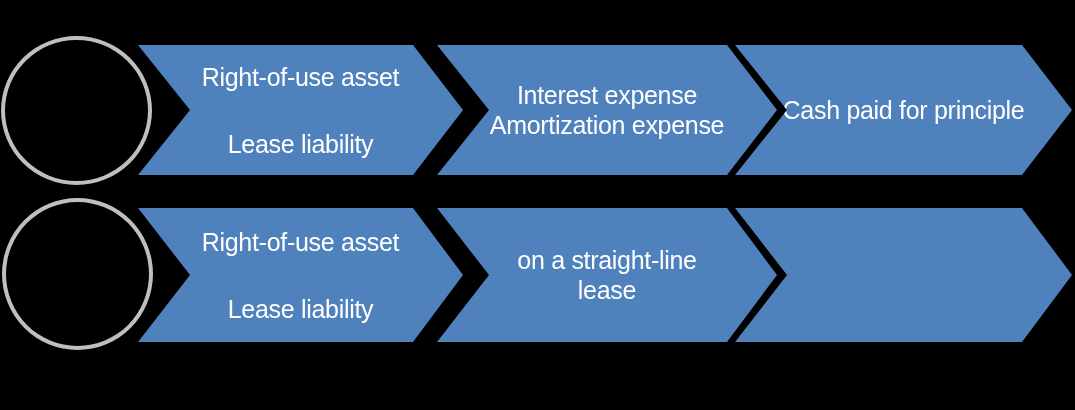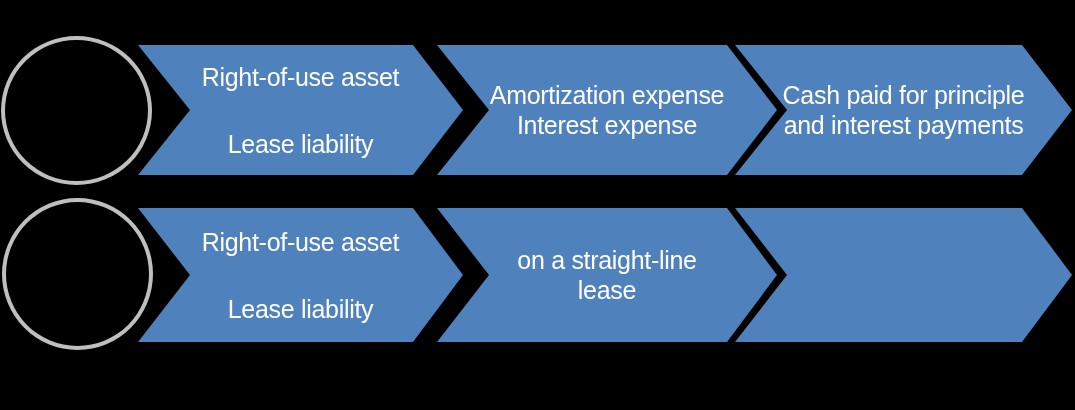--- a/index.html
+++ b/index.html
@@ -53,26 +53,25 @@
 <div class="stage">
 
   <div class="circle c1"></div>
   <div class="circle c2"></div>
 
   <div class="chevron row1 step1">
     <span class="line">Right-of-use asset</span>
     <span class="line">Lease liability</span>
   </div>
   <div class="chevron row1 step2">
+    <span class="line">Interest expense</span>
     <span class="line">Amortization expense</span>
-    <span class="line">Interest expense</span>
   </div>
   <div class="chevron row1 step3">
     <span class="line">Cash paid for principle</span>
-    <span class="line">and interest payments</span>
   </div>
 
   <div class="chevron row2 step1">
     <span class="line">Right-of-use asset</span>
     <span class="line">Lease liability</span>
   </div>
   <div class="chevron row2 step2">
     <span class="line">on a straight-line</span>
     <span class="line">lease</span>
   </div>

